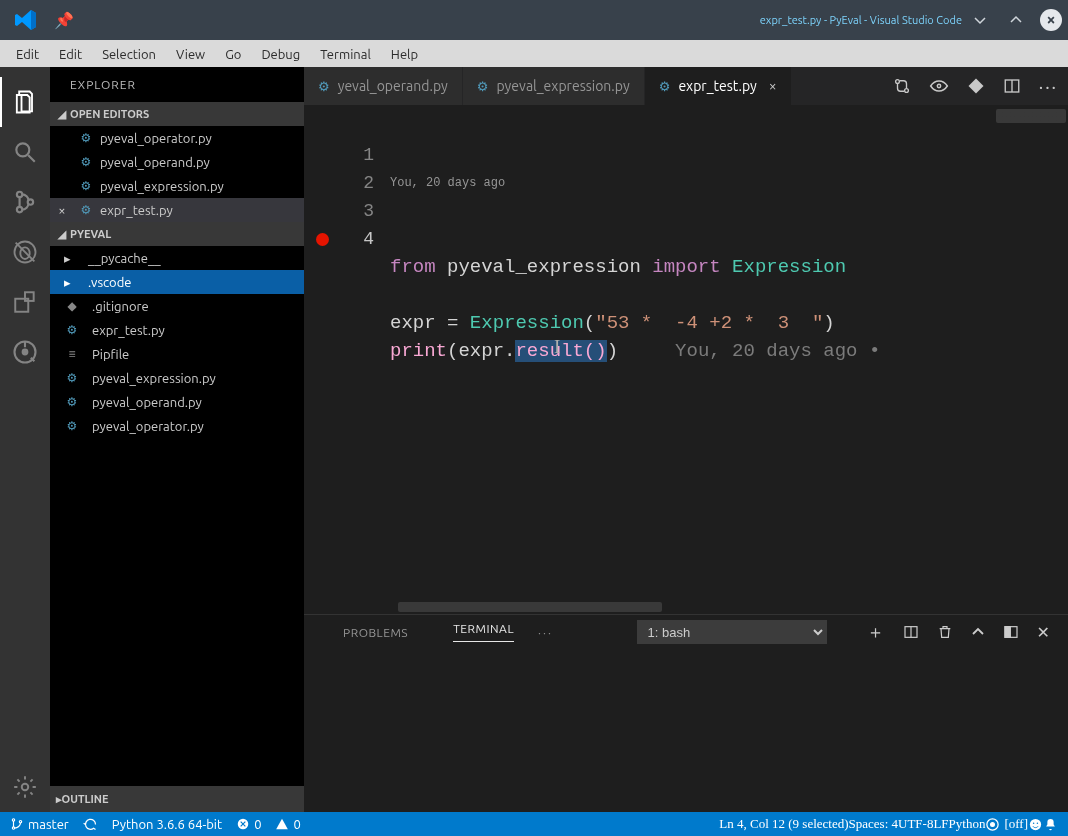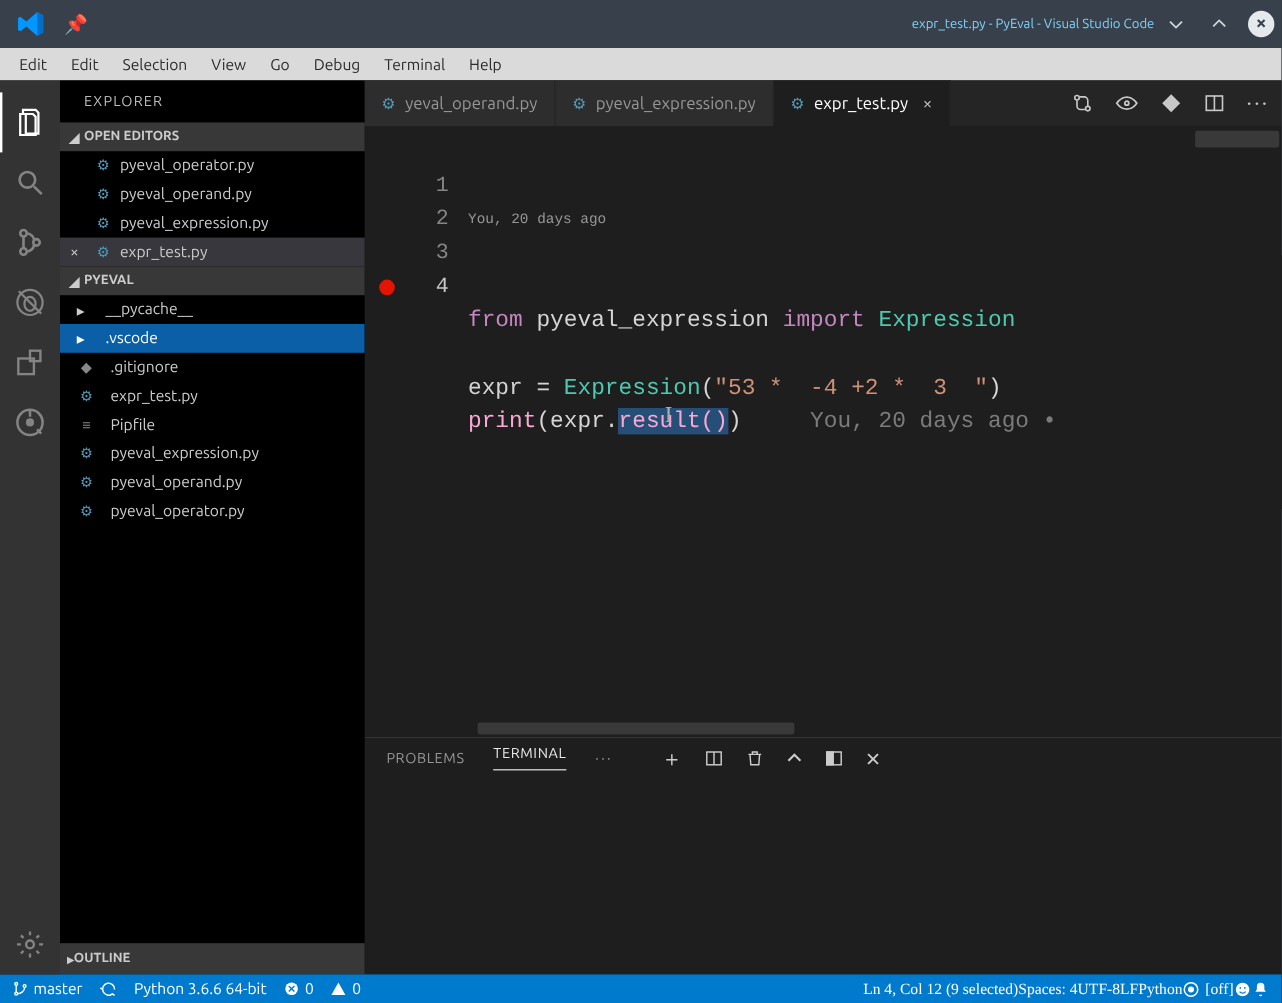--- a/index.html
+++ b/index.html
@@ -73,21 +73,21 @@
   .editor .code .fn   { color:#f9a8d4; }
   .editor .code .str  { color:#ce9178; }
   .editor .code .var  { color:#d4d4d4; }
   .editor .code .sel  { background:#264f78; }
   .editor .code .after{ color:#7b7b7b; font-size:19px;}
   .editor .tcursor { position:absolute; left:250px; top:231px; color:#aeafad; font-family:serif;}
 
   
   .panel { height:198px; background:#1e1e1e; border-top:1px solid #333; display:flex; flex-direction:column; }
   .panel .phead { height:34px; display:flex; align-items:center; padding:0 18px; gap:24px; color:#969696; font-size:12px;}
-  .panel .phead .ptab { letter-spacing:.5px; }
+  .panel .phead .ptab { letter-spacing:.5px;margin-left:21px; }
   .panel .phead .ptab.active { color:#e7e7e7; border-bottom:1px solid #e7e7e7; padding-bottom:6px;}
   .panel .phead select { margin-left:auto; background:#3c3c3c; color:#ccc; border:1px solid #3c3c3c; font-size:13px; height:24px; width:190px; padding:0 6px;}
   .panel .phead .ptools { display:flex; align-items:center; gap:18px; margin-left:16px; color:#ccc;}
   .panel .pbody { flex:1; font-family: Consolas, monospace; font-size:16px; color:#cccccc; padding:18px 16px; line-height:22px;}
   .panel .pbody .user{color:#d08325;} .panel .pbody .at{color:#cccccc;} .panel .pbody .host{color:#c7c720;}
   .panel .pbody .in{color:#cccccc;} .panel .pbody .path{color:#2fa868;} .panel .pbody .on{color:#cccccc;}
   .panel .pbody .branch{color:#29a3d5;} .panel .pbody .flag{color:#29a3d5;}
   .panel .pbody .prompt{color:#cccccc;}
   .panel .pbody .cur{display:inline-block;width:9px;height:18px;background:#cccccc;vertical-align:middle;margin-left:2px;}
 
@@ -327,20 +327,23 @@
         <div class="minimap"></div>
         <div class="scrollthumb"></div>
         <div class="tcursor">I</div>
       </div>
 
       <div class="panel">
         <div class="phead">
           <span class="ptab">PROBLEMS</span>
           <span class="ptab active">TERMINAL</span>
           <span style="letter-spacing:2px;">···</span>
+          <select>
+            <option>1: bash</option>
+          </select>
           <div class="ptools">
             <span style="font-size:18px;">＋</span>
             <span>
                 <svg width="16" height="16" viewBox="0 0 24 24" fill="none" stroke="#ccc" stroke-width="1.8">
                   <rect x="3" y="4" width="18" height="16"></rect>
                   <line x1="12" y1="4" x2="12" y2="20"></line>
                 </svg>
               </span>
             <span>
                 <svg width="16" height="16" viewBox="0 0 24 24" fill="none" stroke="#ccc" stroke-width="1.8">

